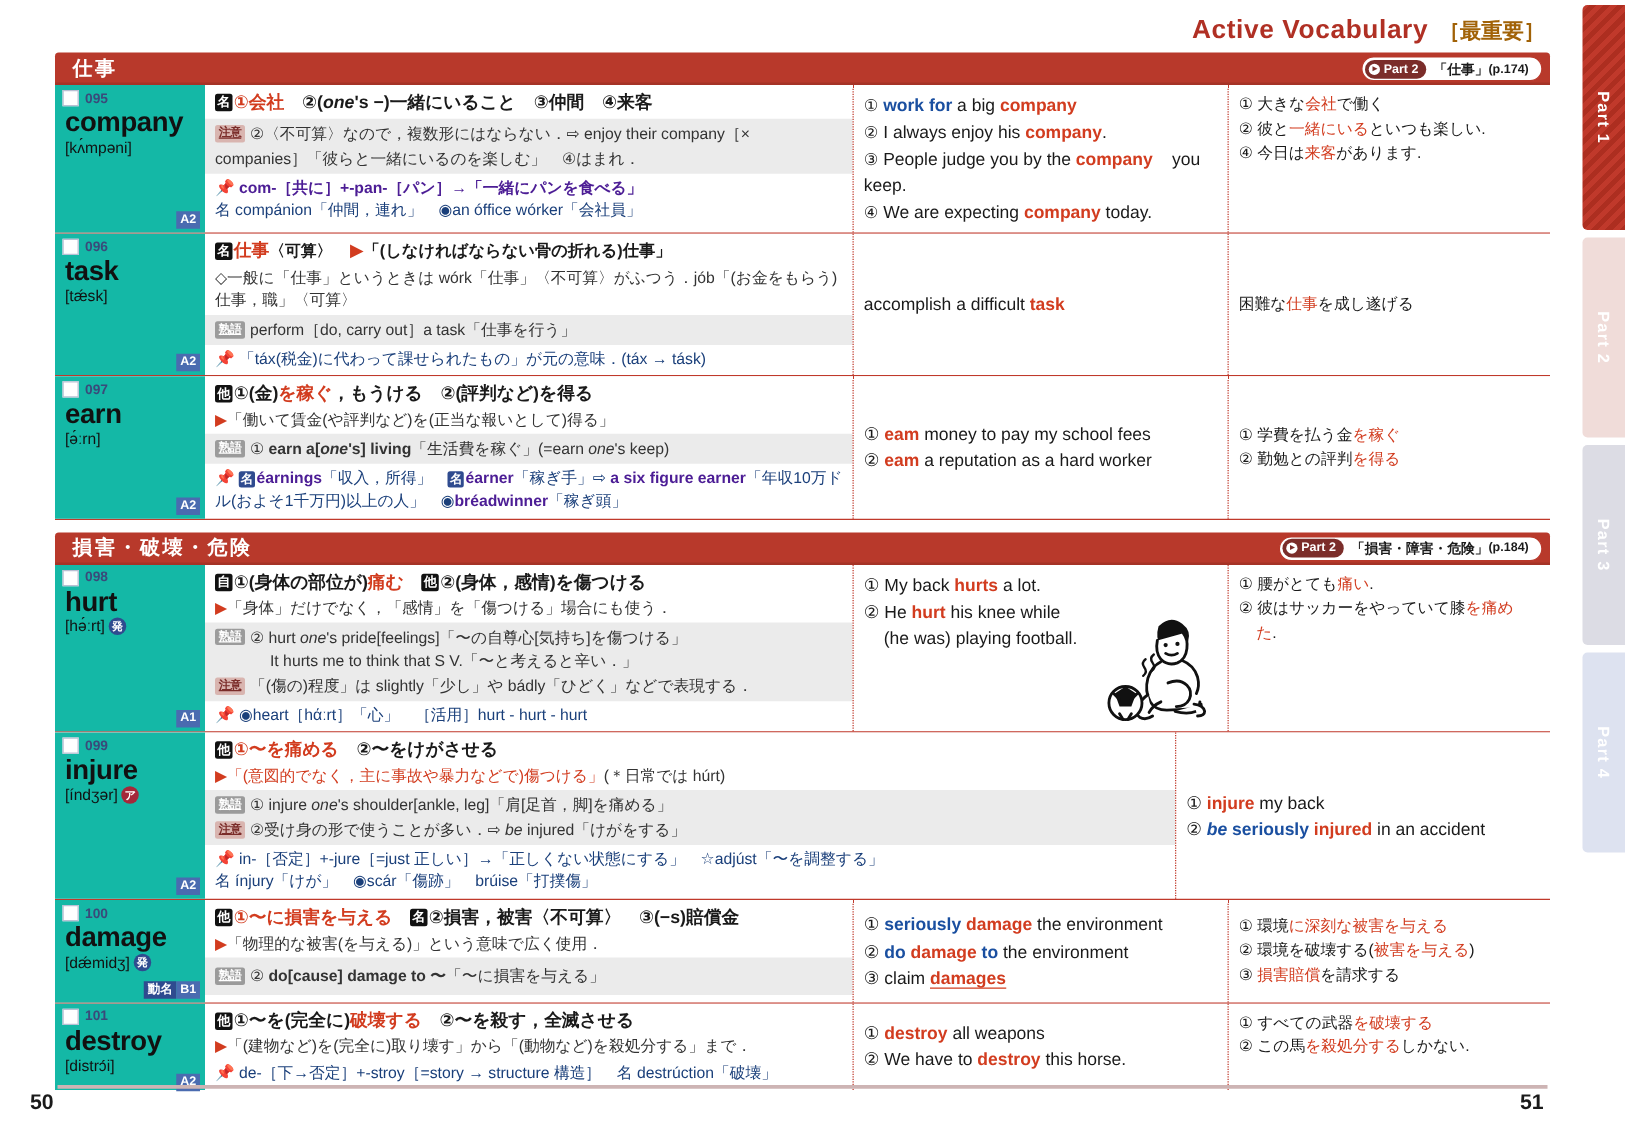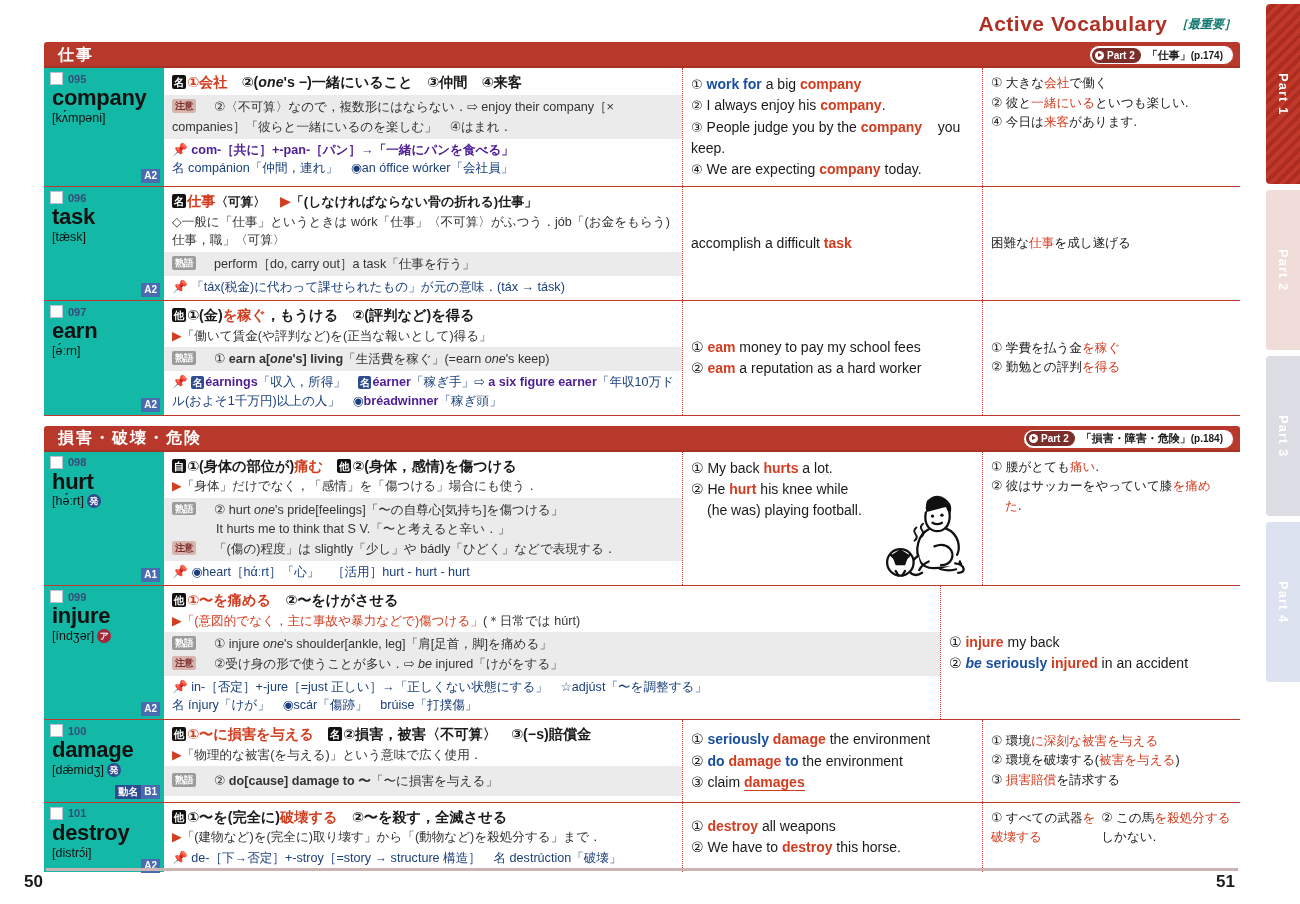--- a/index.html
+++ b/index.html
@@ -15,22 +15,22 @@
   
   .top-header{
     position:absolute;left:0;top:12px;width:1248px;
     text-align:right;padding-right:12px;box-sizing:border-box;
   }
   .av-title{
     font-size:21px;font-weight:bold;color:#b03024;letter-spacing:.5px;
     display:inline-block;vertical-align:middle;
   }
   .av-sub{
-    font-size:12px;font-weight:bold;color:#0f766e;display:inline-block;
-    vertical-align:middle;margin-left:4px;font-style:italic;
+    font-size:17px;font-weight:bold;color:#a16207;display:inline-block;
+    vertical-align:middle;margin-left:4px;
   }
 
   
   .side-tabs{position:absolute;right:0;top:0;width:38px;height:904px;}
   .side-tab{
     position:absolute;right:0;width:34px;border-radius:4px 0 0 4px;
     display:flex;align-items:center;justify-content:center;
   }
   .side-tab span{
     writing-mode:vertical-rl;font-size:13px;font-weight:bold;
@@ -133,22 +133,22 @@
   .defline{font-size:14.2px;font-weight:bold;line-height:1.5;}
   .rd{color:#d23c1f;}
   .bl{color:#1a4fa0;}
   .gray-row{
     background:#ebebeb;margin:2px -6px 2px -8px;padding:2px 6px 2px 8px;
   }
   .hint{color:#333;font-size:12.6px;line-height:1.48;}
   .tri{color:#d23c1f;}
   .tag{
     display:inline-block;background:#9b9b9b;color:#fff;font-size:9.5px;
-    padding:0 3px;border-radius:2px;vertical-align:2px;margin-right:18px;
-    font-weight:bold;letter-spacing:-.5px;
+    padding:0 3px;border-radius:2px;vertical-align:2px;margin-right:4px;
+    font-weight:bold;letter-spacing:-.5px;text-decoration:underline;
   }
   .tag.pink{background:#d9b5b0;color:#7b2d2a;}
   .pin{color:#3a5fa8;font-weight:bold;}
   .etym{font-size:12.6px;color:#1a3f7a;line-height:1.5;}
   .etym b{color:#4c1d95;}
   .nsq{
     display:inline-block;background:#2f4b8f;color:#fff;font-size:10px;
     width:13px;height:13px;line-height:13px;text-align:center;border-radius:2px;
     font-weight:bold;margin-right:1px;
   }
@@ -501,21 +501,21 @@
           <div class="hint"><span class="tri">▶</span>「(建物など)を(完全に)取り壊す」から「(動物など)を殺処分する」まで．</div>
           <div class="etym" style="margin-top:2px;">
             <span class="pin">📌</span>
             <span>de-［下→否定］+-stroy［=story → structure 構造］　名 destrúction「破壊」</span>
           </div>
         </div>
         <div class="col-ex" style="display:flex;flex-direction:column;justify-content:center;">
           <div class="ex-line">① <b class="rd">destroy</b> all weapons</div>
           <div class="ex-line">② We have to <b class="rd">destroy</b> this horse.</div>
         </div>
-        <div class="col-jp" style="display:flex;justify-content:flex-start;">
+        <div class="col-jp" style="display:flex;flex-direction:column;justify-content:flex-start;">
           <div>① すべての武器<span class="rd">を破壊する</span></div>
           <div>② この馬<span class="rd">を殺処分する</span>しかない.</div>
         </div>
       </div>
     </div>
   </div>
 
   <div class="foot-rule"></div>
   <div class="pg-left">50</div>
   <div class="pg-right">51</div>

